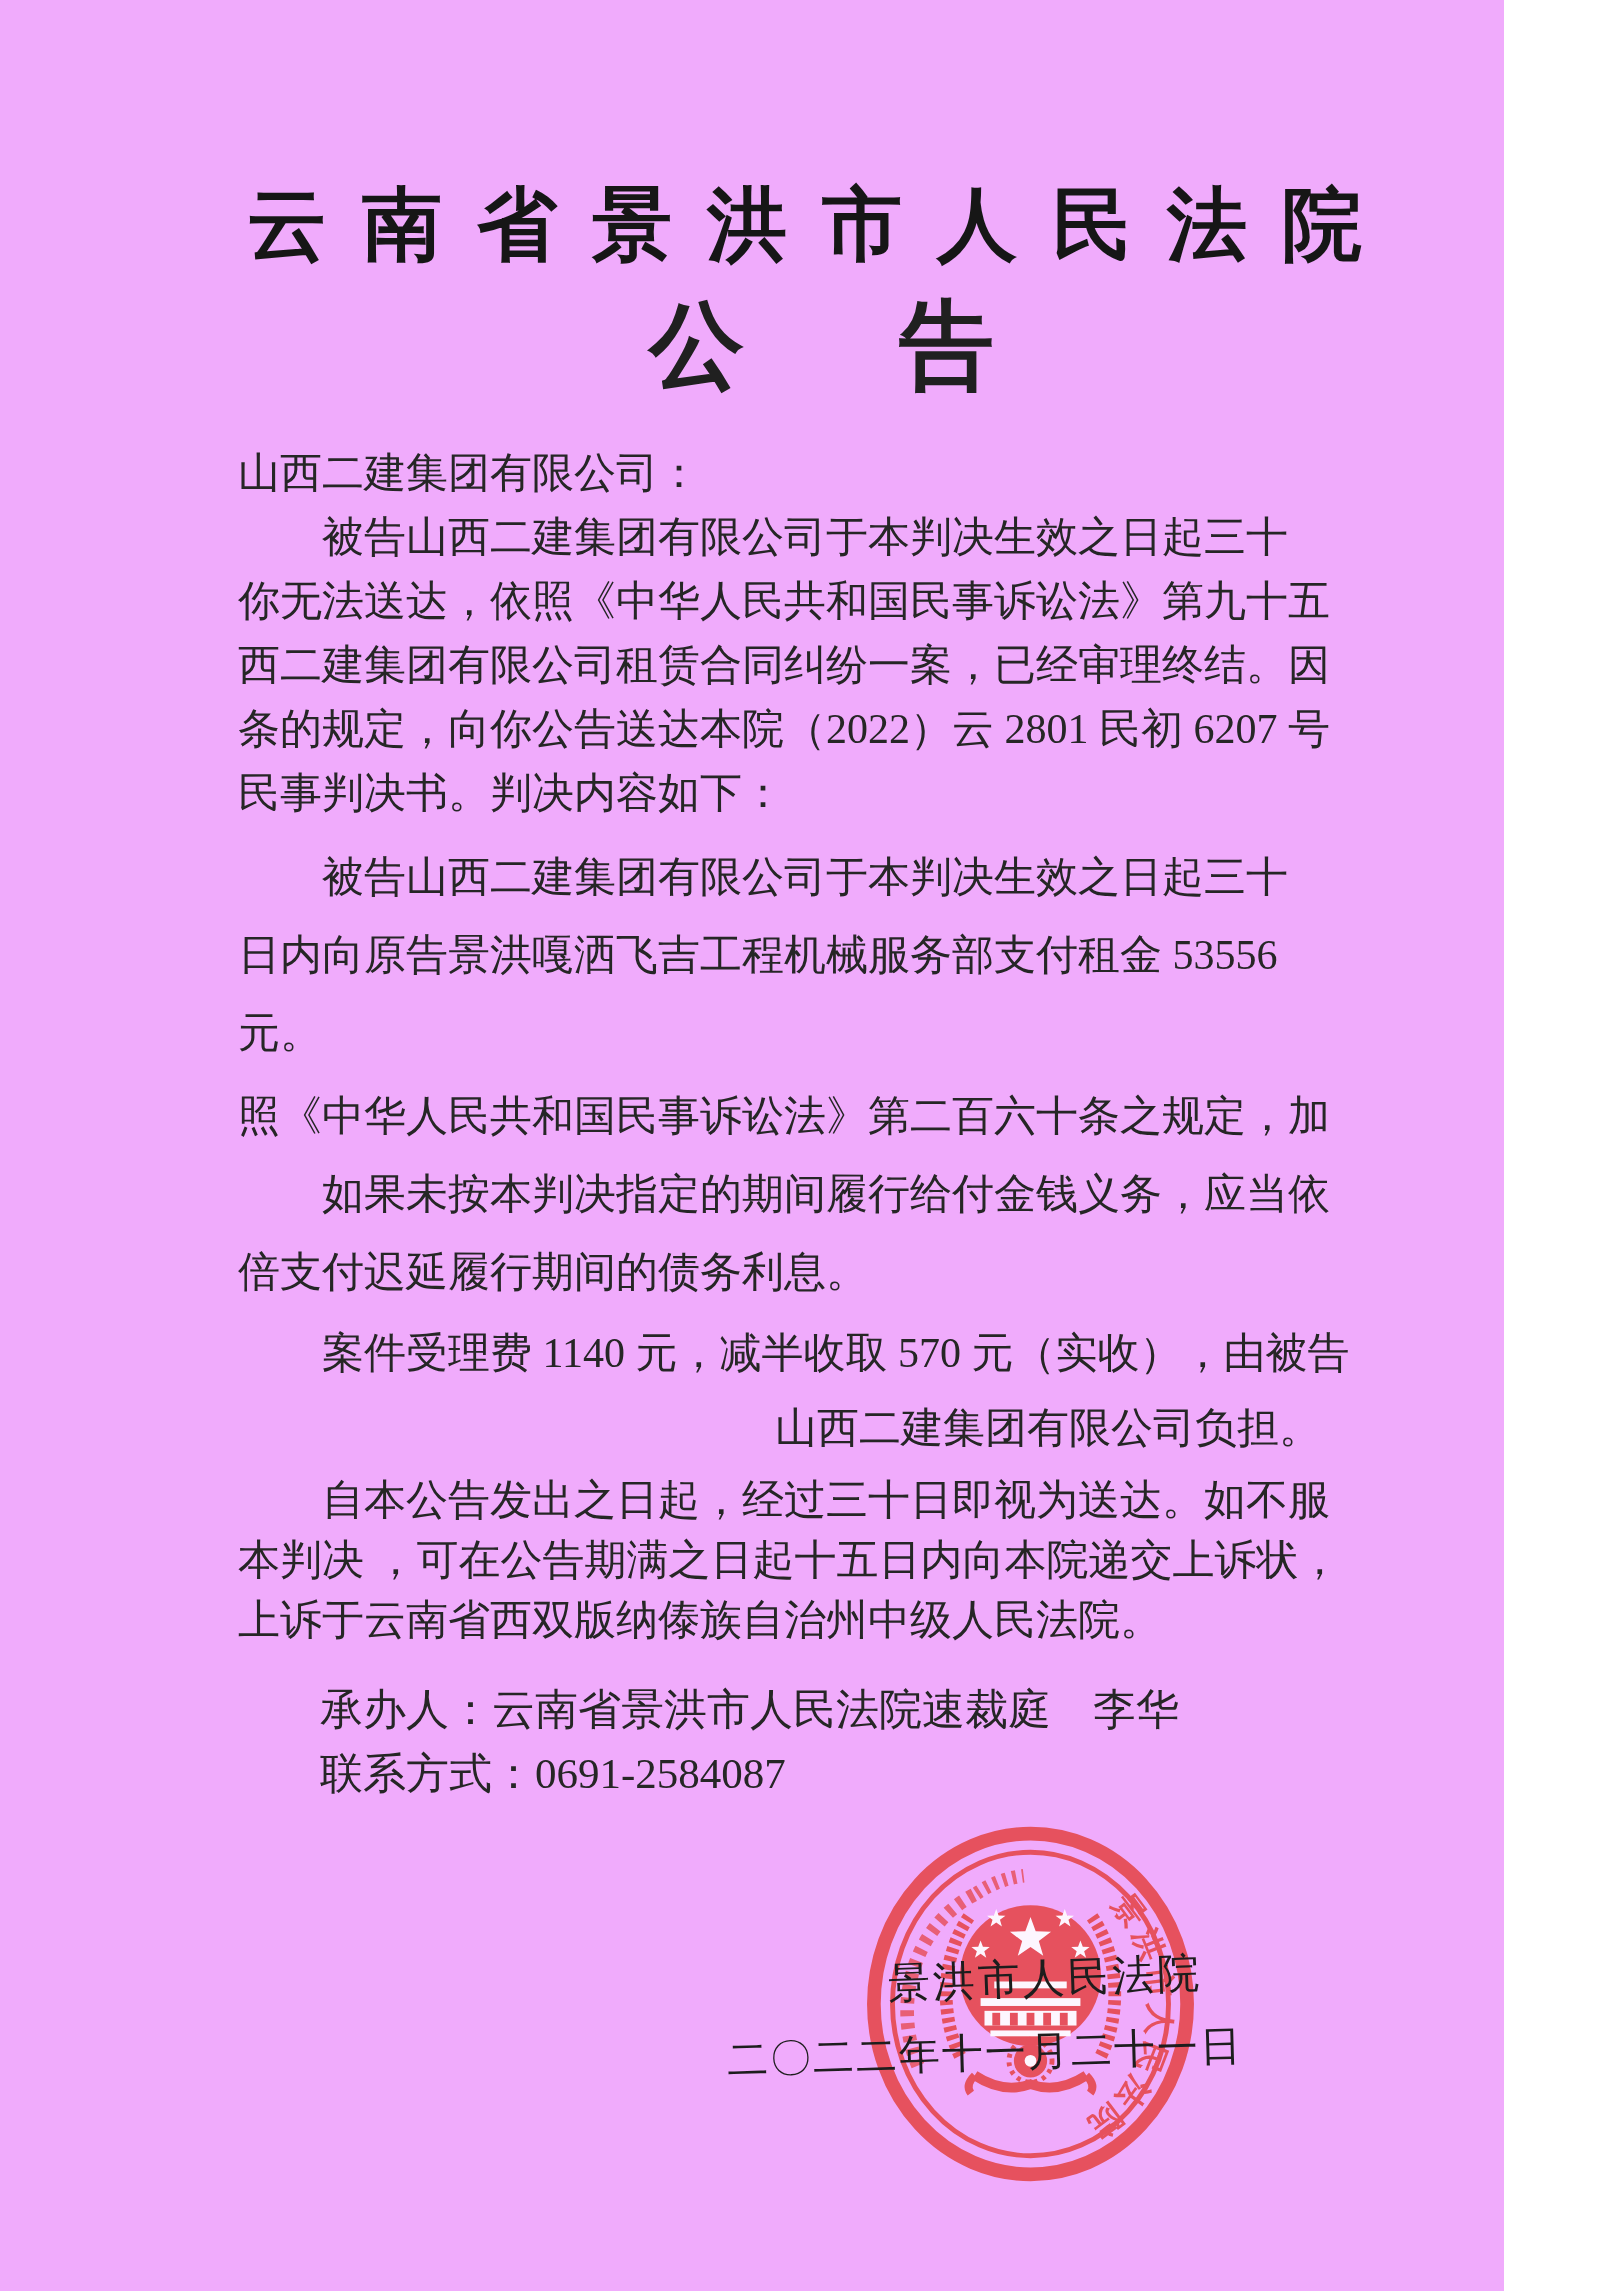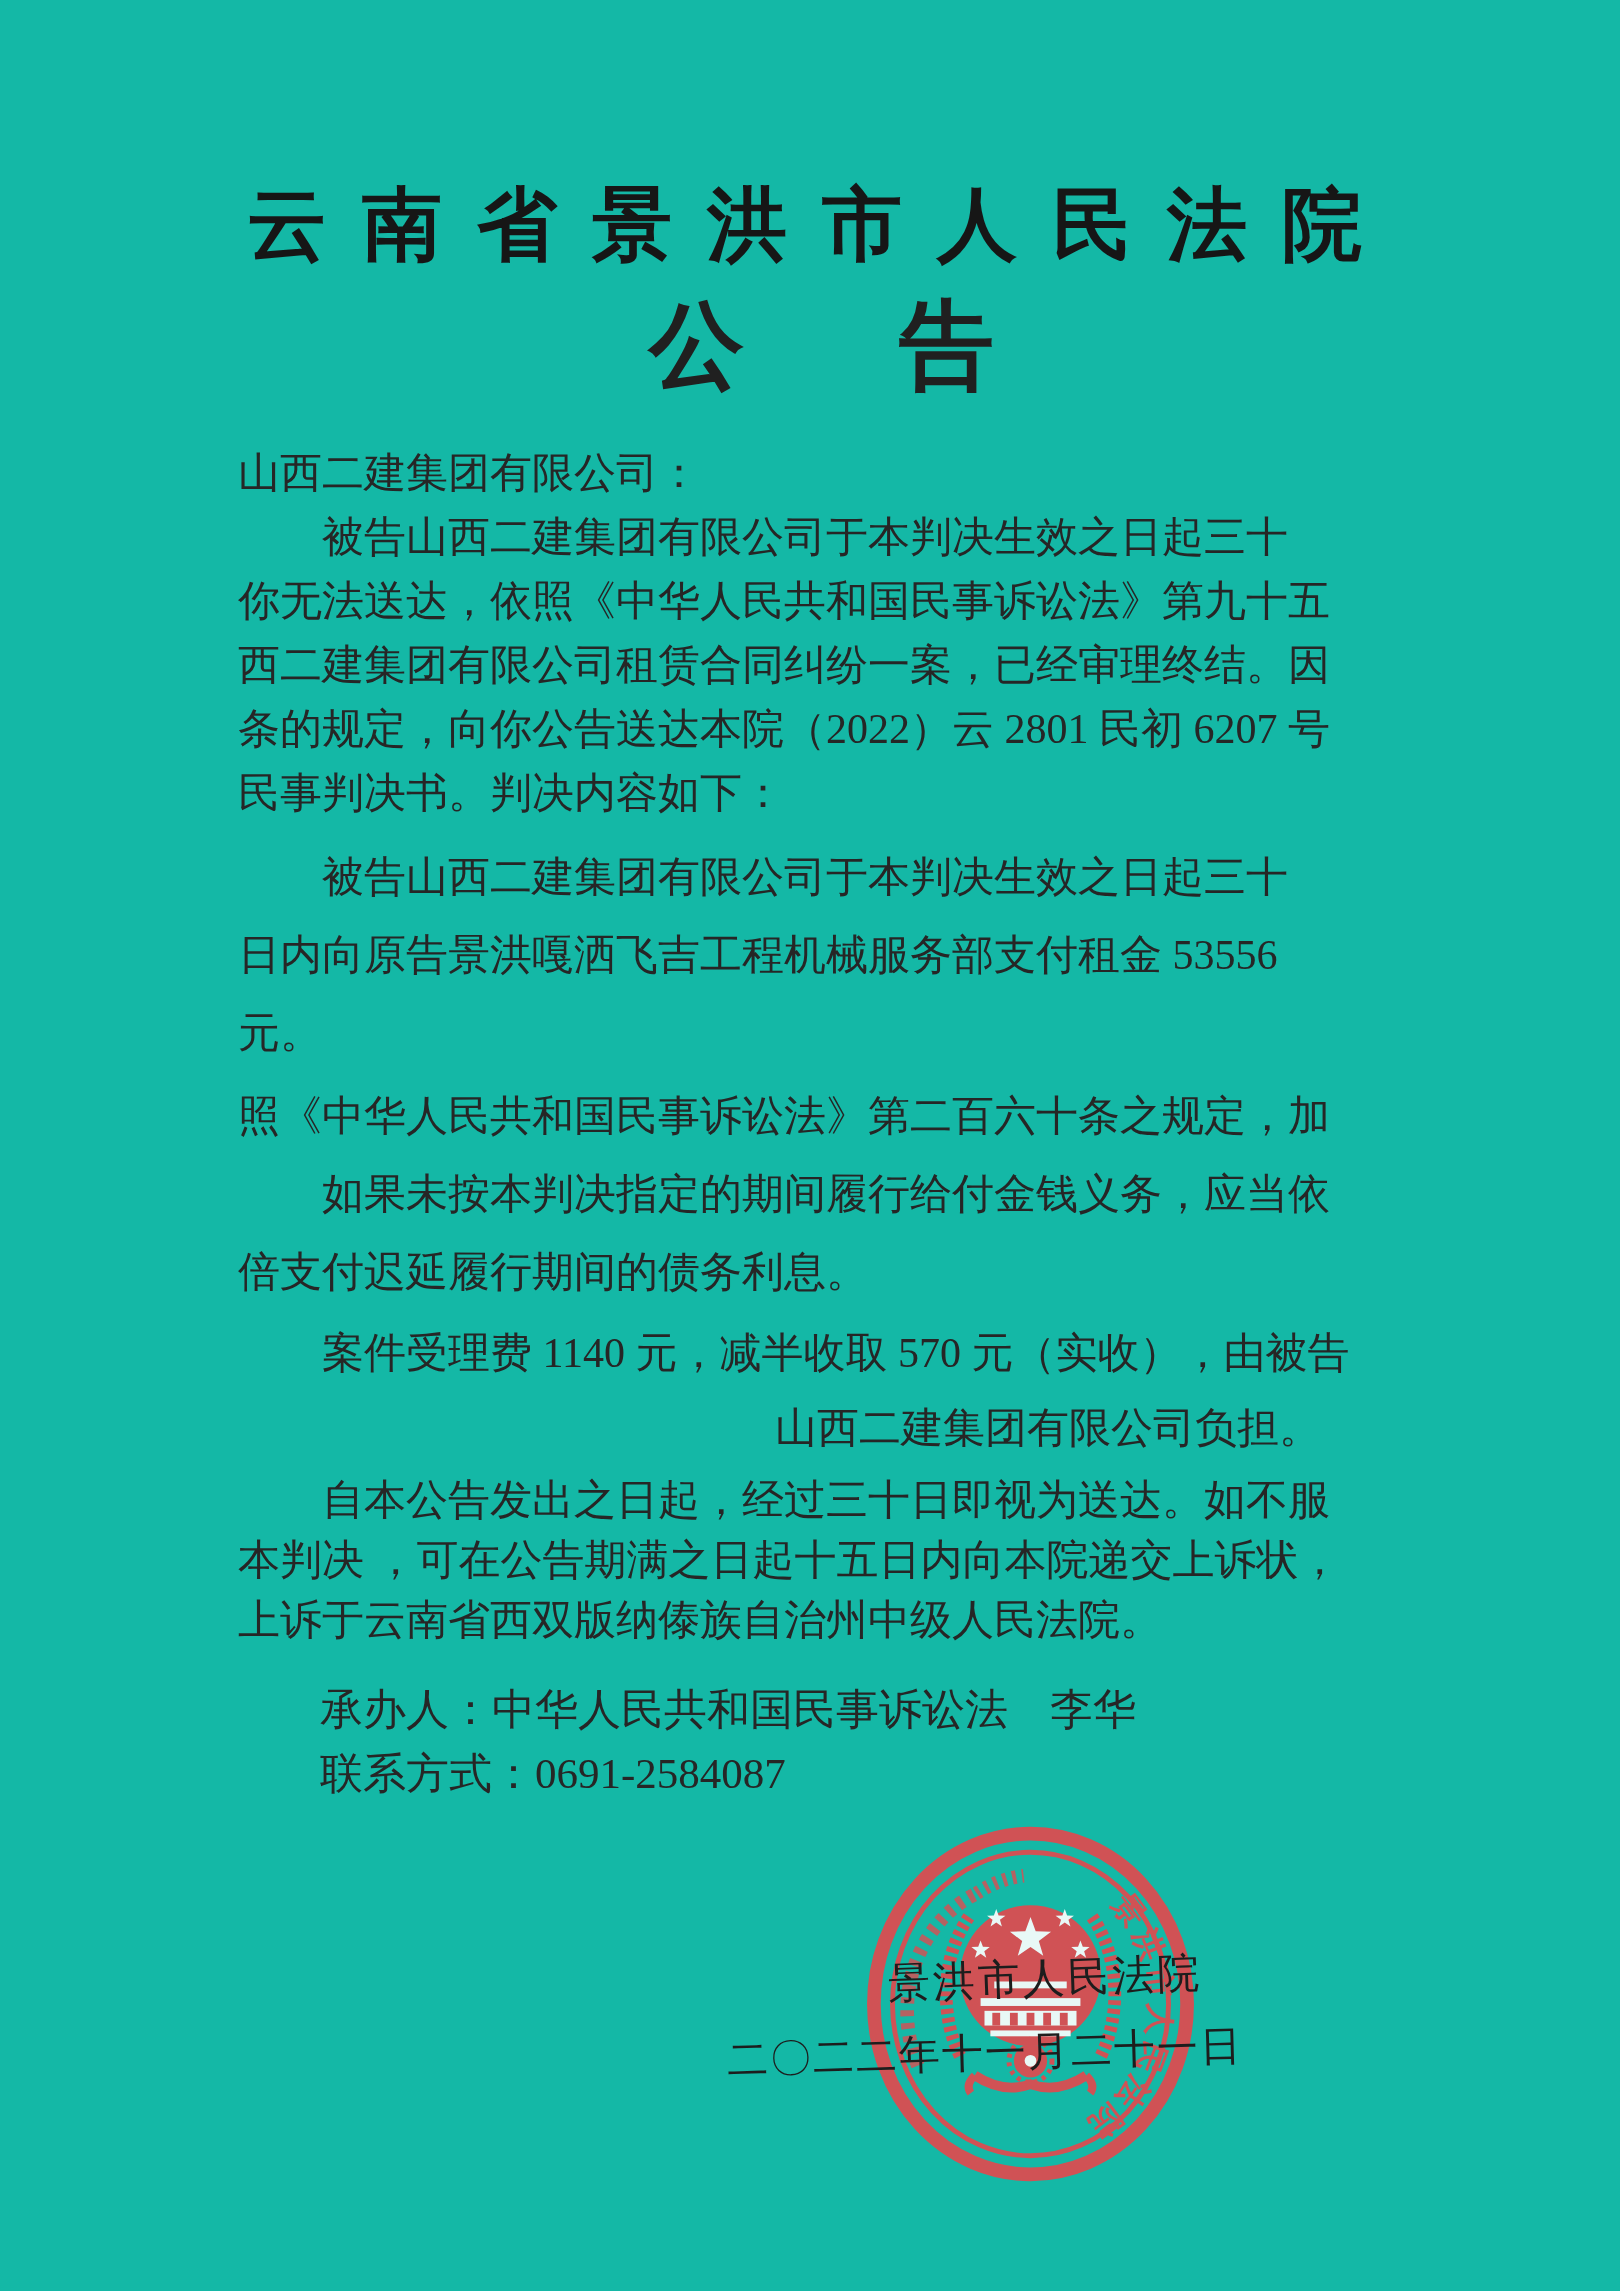--- a/index.html
+++ b/index.html
@@ -1,19 +1,19 @@
 <!DOCTYPE html>
 <html><head>
 <meta charset="utf-8">
 <style>
   html,body{margin:0;padding:0;background:#ffffff;}
   .page{
     position:relative;
-    width:1620px;height:2292px;
-    background:#14b8a6;
+    width:1504px;height:2292px;
+    background:#f0abfc;
     overflow:hidden;
     font-family:"Liberation Serif","DejaVu Serif",serif;
     color:#242424;
   }
   
   .court-title{
     position:absolute;left:247px;top:179px;
     font-family:"Liberation Sans","DejaVu Sans",sans-serif;
     font-weight:bold;font-size:80px;line-height:1.15;
     letter-spacing:35px;white-space:nowrap;color:#161616;
@@ -99,21 +99,21 @@
 
     <div class="lh-d mt-4">
       <div class="line indent">自本公告发出之日起，经过三十日即视为送达。如不服</div>
       <div class="line">本判决 ，可在公告期满之日起十五日内向本院递交上诉状，</div>
       <div class="line">上诉于云南省西双版纳傣族自治州中级人民法院。</div>
     </div>
   </div>
 
   <div class="contact">
     <div class="line">
-      <span>承办人：中华人民共和国民事诉讼法</span><span class="handler-name">李华</span>
+      <span>承办人：云南省景洪市人民法院速裁庭</span><span class="handler-name">李华</span>
     </div>
     <div class="line">联系方式：0691-2584087</div>
   </div>
 
   <svg class="seal-svg" viewBox="0 0 350 378" xmlns="http://www.w3.org/2000/svg">
     <g stroke="#e5484d" fill="none">
 
       <ellipse cx="175" cy="189" rx="160" ry="174" stroke-width="14"></ellipse>
       <ellipse cx="175" cy="189" rx="141" ry="155" stroke-width="5"></ellipse>
 

